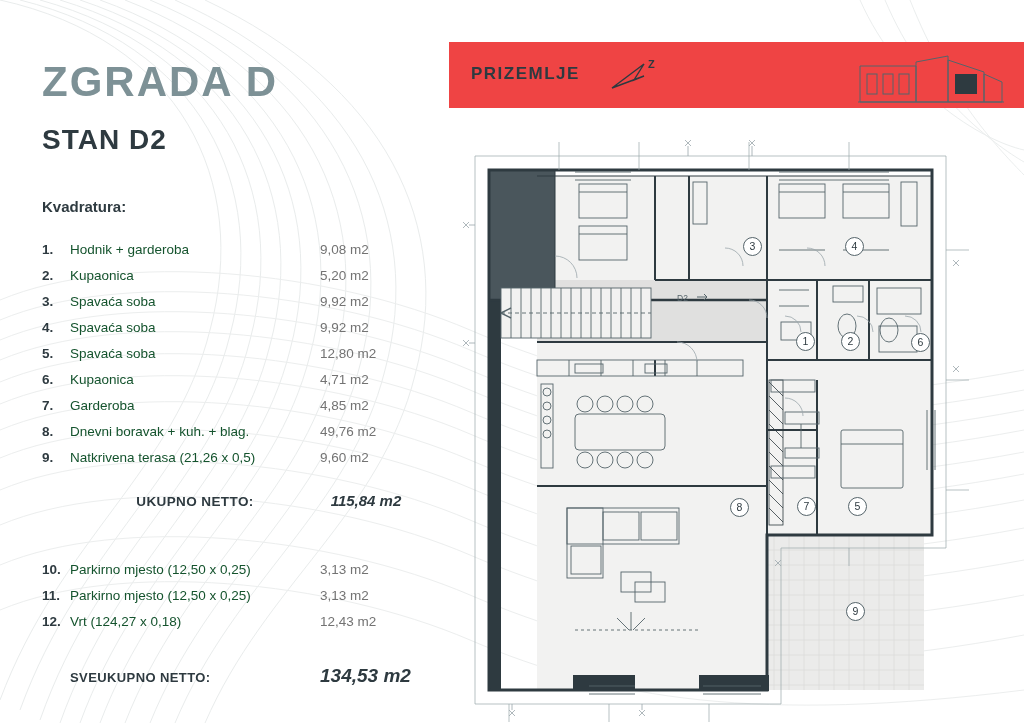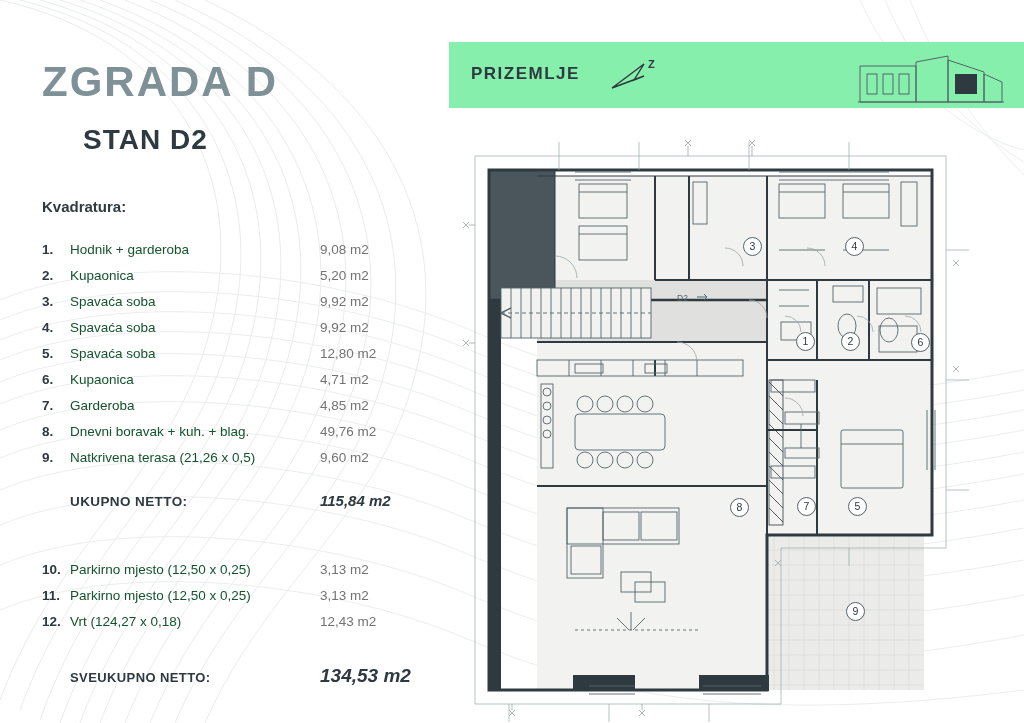--- a/index.html
+++ b/index.html
@@ -21,48 +21,47 @@
 
   .title-main {
     position:absolute; left:42px; top:58px;
     font-size:42px; font-weight:bold; letter-spacing:2px;
     color:#7d9196;
   }
   .title-sub {
     position:absolute; left:42px; top:124px;
     font-size:28px; font-weight:bold; letter-spacing:1px;
     color:#2e3a40;
-    margin-left:41px;
   }
   .kvadratura {
     position:absolute; left:42px; top:198px;
     font-size:15px; font-weight:bold; color:#2e3a40;
   }
 
   .rooms { position:absolute; left:42px; top:242px; width:370px; }
   .room-row { display:flex; align-items:baseline; height:26px; }
   .room-num { width:28px; font-size:13.5px; font-weight:bold; color:#2e3a40; }
   .room-name { flex:1; font-size:13.5px; color:#14532d; }
   .room-area { width:92px; text-align:left; font-size:13.5px; color:#737373; }
 
-  .total-row { display:flex; align-items:baseline; height:26px; margin-top:16px; }
+  .total-row { display:flex; align-items:baseline; height:26px; margin-top:16px;text-align:center; }
   .total-row .room-num { width:28px; }
   .total-label { flex:1; font-size:13.5px; font-weight:bold; letter-spacing:0.4px; }
   .total-area { width:92px; font-size:15px; font-weight:bold; font-style:italic; }
 
   .rooms2 { position:absolute; left:42px; top:562px; width:370px; }
   .grand { position:absolute; left:42px; top:665px; width:370px; display:flex; align-items:baseline; }
   .grand .room-num { width:28px; }
   .grand .total-label { flex:1; font-size:13px; font-weight:bold; letter-spacing:0.4px; }
   .grand .total-area { width:92px; font-size:19px; font-weight:bold; font-style:italic; }
 
   
   .headerbar {
     position:absolute; left:449px; top:42px; width:575px; height:66px;
-    background:#86efac; z-index:3;
+    background:#ef4444; z-index:3;
   }
   .floor-label {
     position:absolute; left:22px; top:22px;
     font-size:17px; font-weight:bold; letter-spacing:1.5px; color:#2e3a40;
   }
   .north { position:absolute; left:155px; top:12px; }
   .bldg-thumb { position:absolute; right:18px; top:10px; }
 
   
   .plan { position:absolute; left:449px; top:130px; width:575px; height:593px; z-index:2; }

